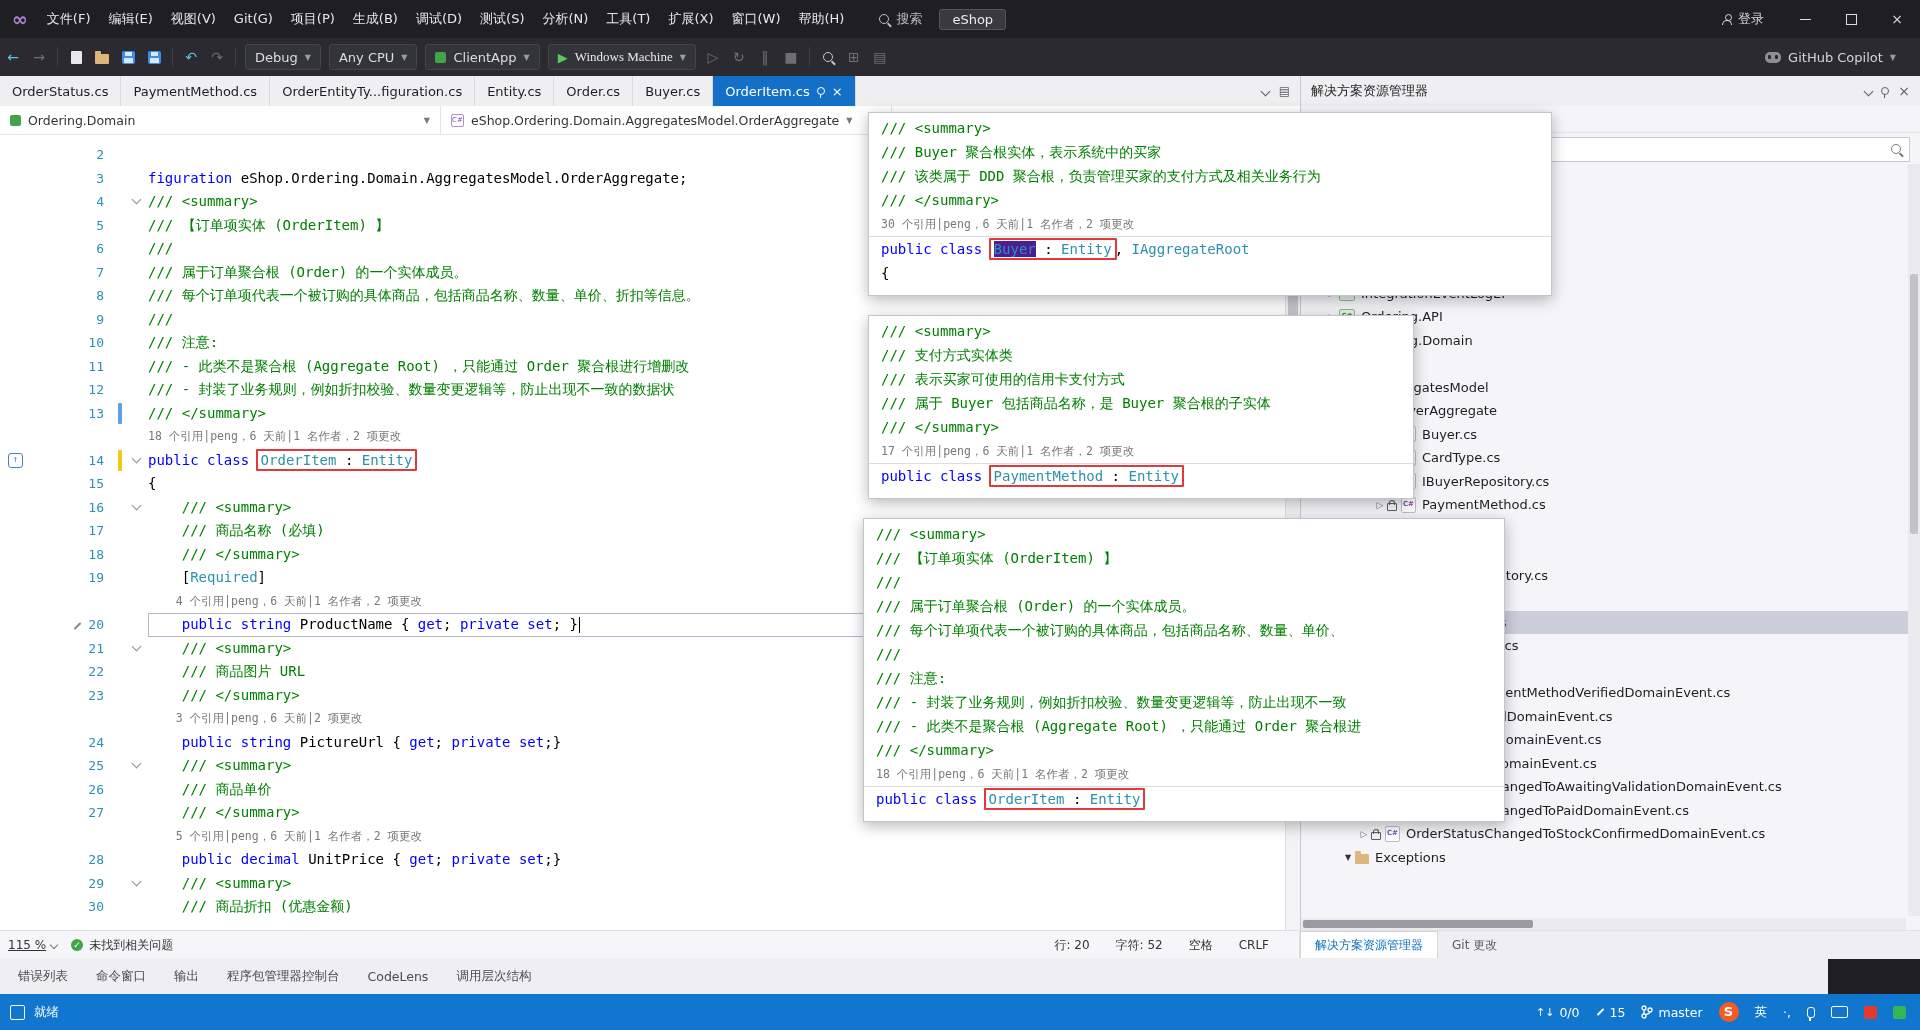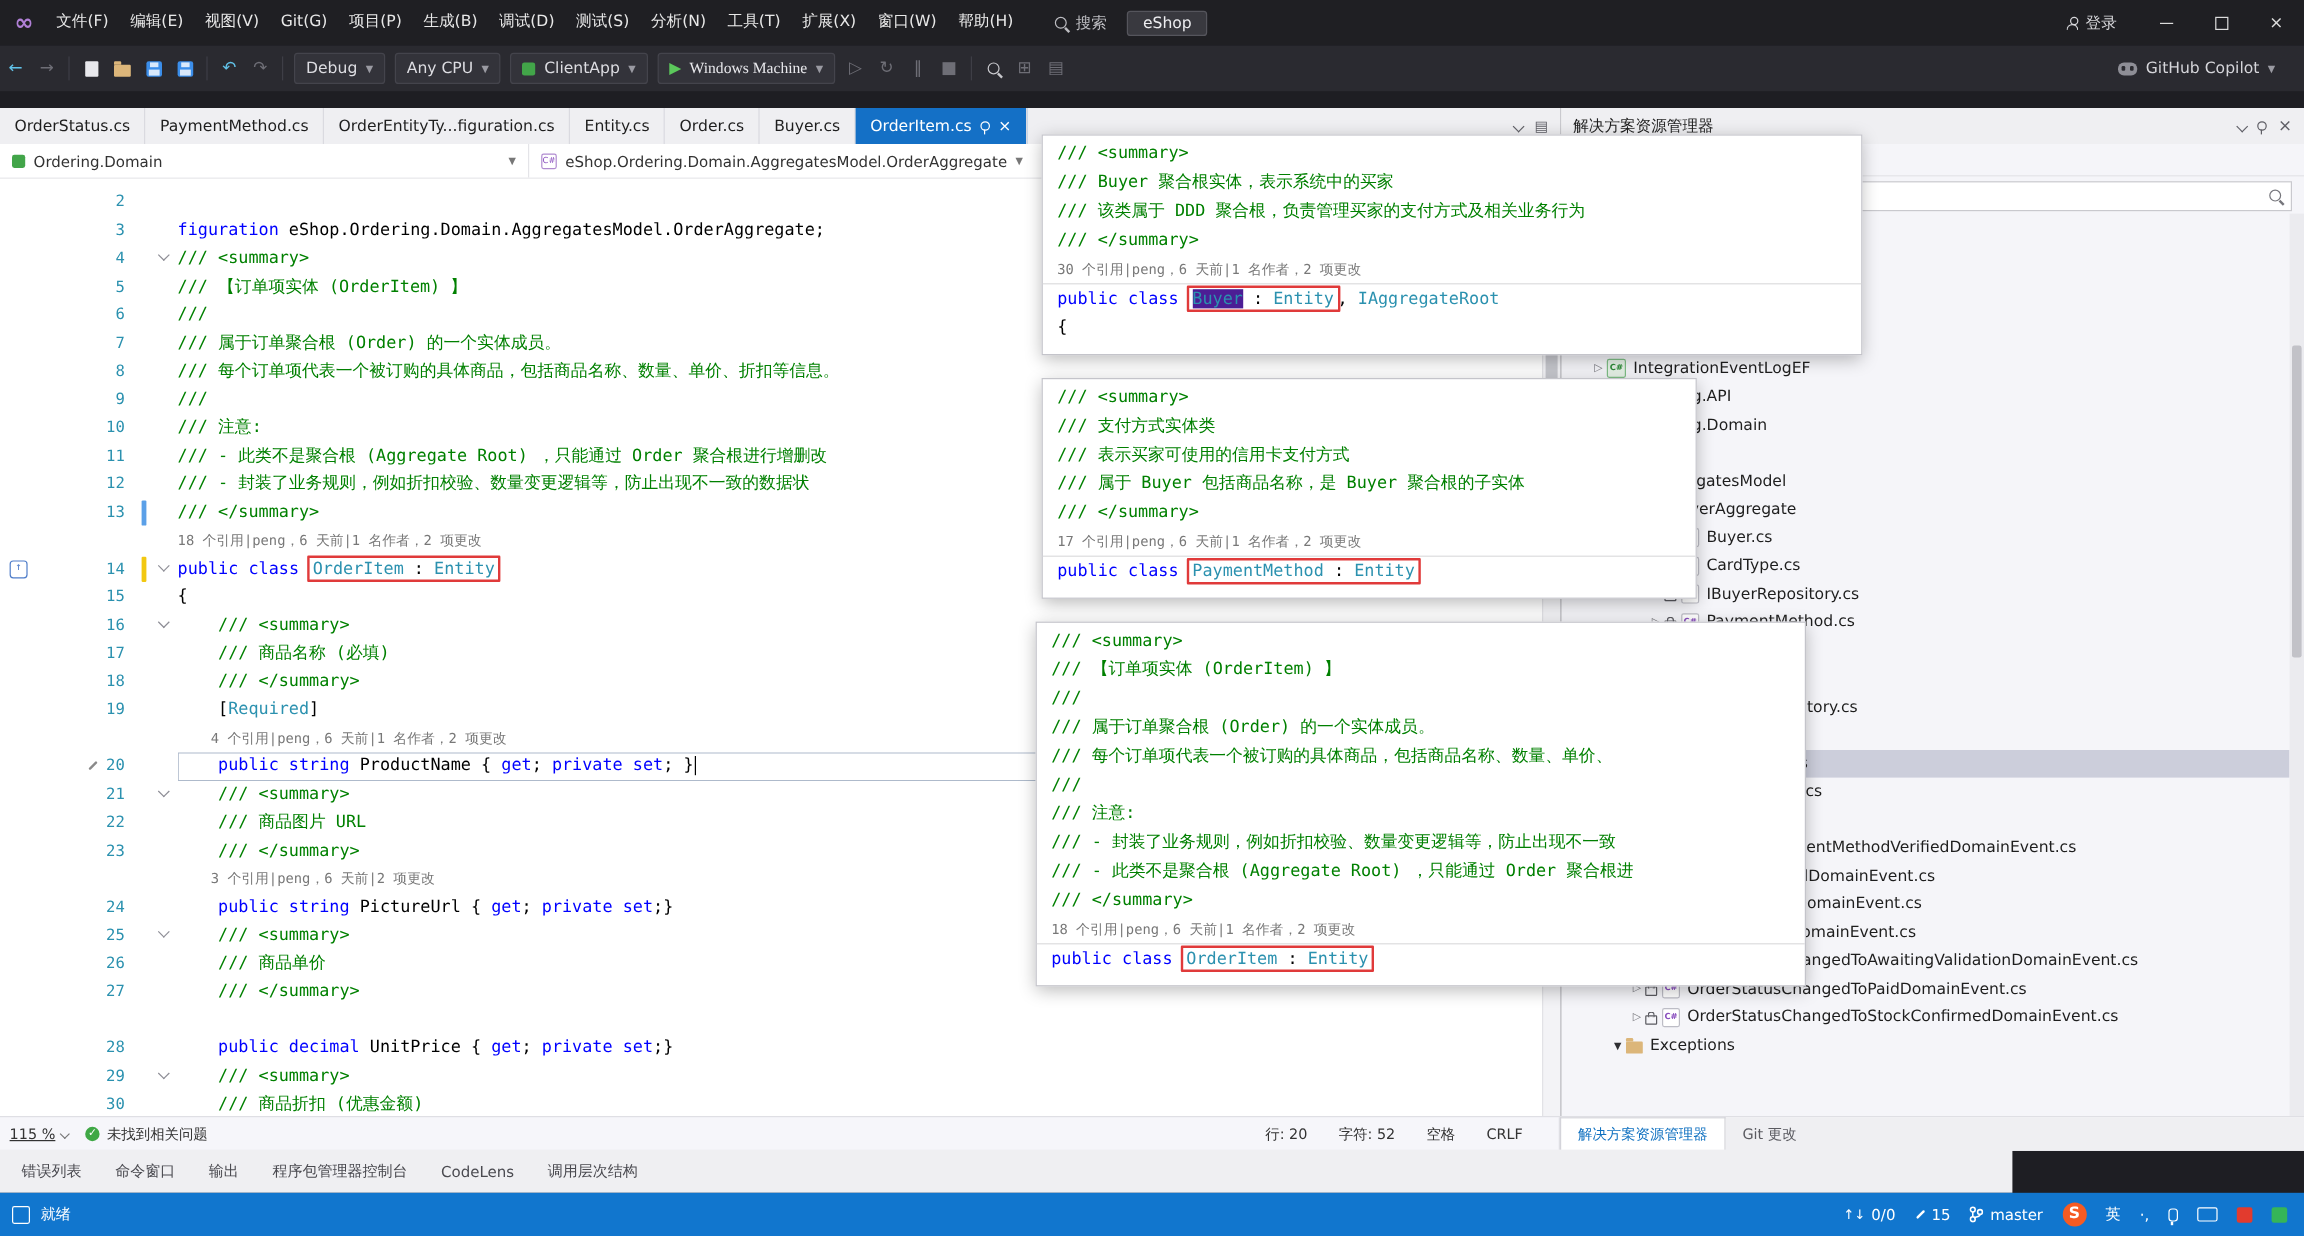--- a/index.html
+++ b/index.html
@@ -33,21 +33,21 @@
   .icon-floppy::after{content:'';position:absolute;left:2px;top:7px;width:9px;height:5px;background:#D9E9FB;}
   .icon-page{width:11px;height:13px;background:#E8E8EC;border-radius:1px;position:relative;}
   .icon-folder-o{width:14px;height:10px;background:#DCB67A;border-radius:1px;position:relative;margin-top:3px;}
   .icon-folder-o::before{content:'';position:absolute;top:-3px;left:0;width:6px;height:3px;background:#DCB67A;border-radius:1px 1px 0 0;}
   #copilot{margin-left:auto;display:flex;align-items:center;gap:7px;margin-right:24px;color:#D5D5DA;}
   .icon-copilot{width:16px;height:11px;background:#8E8E96;border-radius:5px;position:relative;display:inline-block;}
   .icon-copilot::before{content:'';position:absolute;left:3px;top:3px;width:3px;height:4px;background:#2A2A30;border-radius:1px;}
   .icon-copilot::after{content:'';position:absolute;right:3px;top:3px;width:3px;height:4px;background:#2A2A30;border-radius:1px;}
 
   
-  #main{position:absolute;left:0;top:76px;width:1920px;height:854px;display:flex;margin-top:14px;}
+  #main{position:absolute;left:0;top:76px;width:1920px;height:854px;display:flex;}
   #editor-col{width:1300px;height:854px;display:flex;flex-direction:column;background:#FFFFFF;border-right:1px solid #C9C9CE;}
 
   
   #tabstrip{height:30px;background:#EFEFF2;display:flex;align-items:stretch;font-size:13px;color:#1E1E1E;flex:none;}
   .tab{display:flex;align-items:center;gap:7px;padding:0 12px;border-right:1px solid #DADAE0;white-space:nowrap;}
   .tab.active{background:#1470C6;color:#FFFFFF;}
   .icon-pin{width:6px;height:6px;border:1.2px solid currentColor;border-radius:50%;position:relative;display:inline-block;}
   .icon-pin::after{content:'';position:absolute;top:6px;left:2px;width:1.2px;height:4px;background:currentColor;}
   .tab-close{font-size:13px;}
   #tabstrip-right{margin-left:auto;display:flex;align-items:center;gap:10px;padding-right:10px;color:#5F5F66;}
@@ -122,21 +122,21 @@
   #se-vscroll .thumb{position:absolute;left:2px;top:110px;width:8px;height:260px;background:#C2C2C8;border-radius:2px;}
 
   
   #zoomband{position:absolute;left:0;top:930px;width:1920px;height:28px;background:#F6F6FA;border-top:1px solid #DFDFE4;display:flex;align-items:center;font-size:12px;color:#333;}
   #zb-left{display:flex;align-items:center;gap:14px;padding-left:8px;width:640px;}
   #zb-mid{display:flex;align-items:center;gap:26px;margin-left:auto;padding-right:30px;}
   #zb-panel-tabs{width:620px;display:flex;align-items:stretch;height:100%;border-left:1px solid #DFDFE4;background:#EFEFF2;}
   .ptab{display:flex;align-items:center;padding:0 14px;color:#5A5A60;}
   .ptab.active{background:#FFFFFF;color:#0E70C0;border:1px solid #D4D4DA;border-bottom:none;}
   .okcheck{width:12px;height:12px;border-radius:50%;background:#3FA845;color:#fff;font-size:9px;line-height:12px;text-align:center;display:inline-block;margin-right:6px;}
-  #bottomtabs{position:absolute;left:0;top:958px;width:1677px;height:36px;background:#EFEFF2;display:flex;align-items:center;gap:4px;font-size:12.5px;color:#4A4A50;padding-left:6px;box-sizing:border-box;}
+  #bottomtabs{position:absolute;left:0;top:958px;width:1828px;height:36px;background:#EFEFF2;display:flex;align-items:center;gap:4px;font-size:12.5px;color:#4A4A50;padding-left:6px;box-sizing:border-box;}
   .btab{padding:5px 12px;}
 
   
   #statusbar{position:absolute;left:0;top:994px;width:1920px;height:36px;background:#1176CE;color:#FFFFFF;display:flex;align-items:center;font-size:12.5px;}
   #sb-left{display:flex;align-items:center;gap:9px;padding-left:10px;}
   .sb-ico-box{width:13px;height:13px;border:1px solid #FFFFFF;border-radius:2px;display:inline-block;}
   #sb-right{margin-left:auto;display:flex;align-items:center;gap:16px;padding-right:14px;}
   .sb-group{display:flex;align-items:center;gap:5px;}
   .icon-pencil-w{display:inline-block;width:9px;height:2px;background:#FFF;transform:rotate(-45deg);border-radius:1px;}
   .sogou-s{width:20px;height:20px;border-radius:50%;background:#F55B23;color:#FFF;font-weight:bold;font-size:13px;line-height:20px;text-align:center;display:inline-block;}
@@ -308,21 +308,21 @@
             <div class="erow"><span class="gA"></span><span class="ln"></span><span class="gmark"></span><span class="gfold"></span><span class="ecode lens">    4 个引用|peng，6 天前|1 名作者，2 项更改</span></div>
             <div class="erow cur"><span class="gA"></span><span class="ln"><span class="icon-pencil-g"></span>20</span><span class="gmark"></span><span class="gfold"></span><span class="ecode"><span class="tk-k">    public </span><span class="tk-k">string </span><span class="tk-p">ProductName </span><span class="tk-p">{ </span><span class="tk-k">get</span><span class="tk-p">; </span><span class="tk-k">private </span><span class="tk-k">set</span><span class="tk-p">; }</span><span class="caret"></span></span></div>
             <div class="erow"><span class="gA"></span><span class="ln">21</span><span class="gmark"></span><span class="gfold"><span class="chev"></span></span><span class="ecode"><span class="tk-c">    /// &lt;summary&gt;</span></span></div>
             <div class="erow"><span class="gA"></span><span class="ln">22</span><span class="gmark"></span><span class="gfold"></span><span class="ecode"><span class="tk-c">    /// 商品图片 URL</span></span></div>
             <div class="erow"><span class="gA"></span><span class="ln">23</span><span class="gmark"></span><span class="gfold"></span><span class="ecode"><span class="tk-c">    /// &lt;/summary&gt;</span></span></div>
             <div class="erow"><span class="gA"></span><span class="ln"></span><span class="gmark"></span><span class="gfold"></span><span class="ecode lens">    3 个引用|peng，6 天前|2 项更改</span></div>
             <div class="erow"><span class="gA"></span><span class="ln">24</span><span class="gmark"></span><span class="gfold"></span><span class="ecode"><span class="tk-k">    public </span><span class="tk-k">string </span><span class="tk-p">PictureUrl </span><span class="tk-p">{ </span><span class="tk-k">get</span><span class="tk-p">; </span><span class="tk-k">private </span><span class="tk-k">set</span><span class="tk-p">;}</span></span></div>
             <div class="erow"><span class="gA"></span><span class="ln">25</span><span class="gmark"></span><span class="gfold"><span class="chev"></span></span><span class="ecode"><span class="tk-c">    /// &lt;summary&gt;</span></span></div>
             <div class="erow"><span class="gA"></span><span class="ln">26</span><span class="gmark"></span><span class="gfold"></span><span class="ecode"><span class="tk-c">    /// 商品单价</span></span></div>
             <div class="erow"><span class="gA"></span><span class="ln">27</span><span class="gmark"></span><span class="gfold"></span><span class="ecode"><span class="tk-c">    /// &lt;/summary&gt;</span></span></div>
-            <div class="erow"><span class="gA"></span><span class="ln"></span><span class="gmark"></span><span class="gfold"></span></div>
+            <div class="erow"><span class="gA"></span><span class="ln"></span><span class="gmark"></span><span class="gfold"></span><span class="ecode lens">    5 个引用|peng，6 天前|1 名作者，2 项更改</span></div>
             <div class="erow"><span class="gA"></span><span class="ln">28</span><span class="gmark"></span><span class="gfold"></span><span class="ecode"><span class="tk-k">    public </span><span class="tk-k">decimal </span><span class="tk-p">UnitPrice </span><span class="tk-p">{ </span><span class="tk-k">get</span><span class="tk-p">; </span><span class="tk-k">private </span><span class="tk-k">set</span><span class="tk-p">;}</span></span></div>
             <div class="erow"><span class="gA"></span><span class="ln">29</span><span class="gmark"></span><span class="gfold"><span class="chev"></span></span><span class="ecode"><span class="tk-c">    /// &lt;summary&gt;</span></span></div>
             <div class="erow"><span class="gA"></span><span class="ln">30</span><span class="gmark"></span><span class="gfold"></span><span class="ecode"><span class="tk-c">    /// 商品折扣 (优惠金额)</span></span></div>
           </div>
         <div id="escroll">
           <div class="thumb"></div>
           <div class="m1"></div>
           <div class="m2"></div>
         </div>
       </div>

